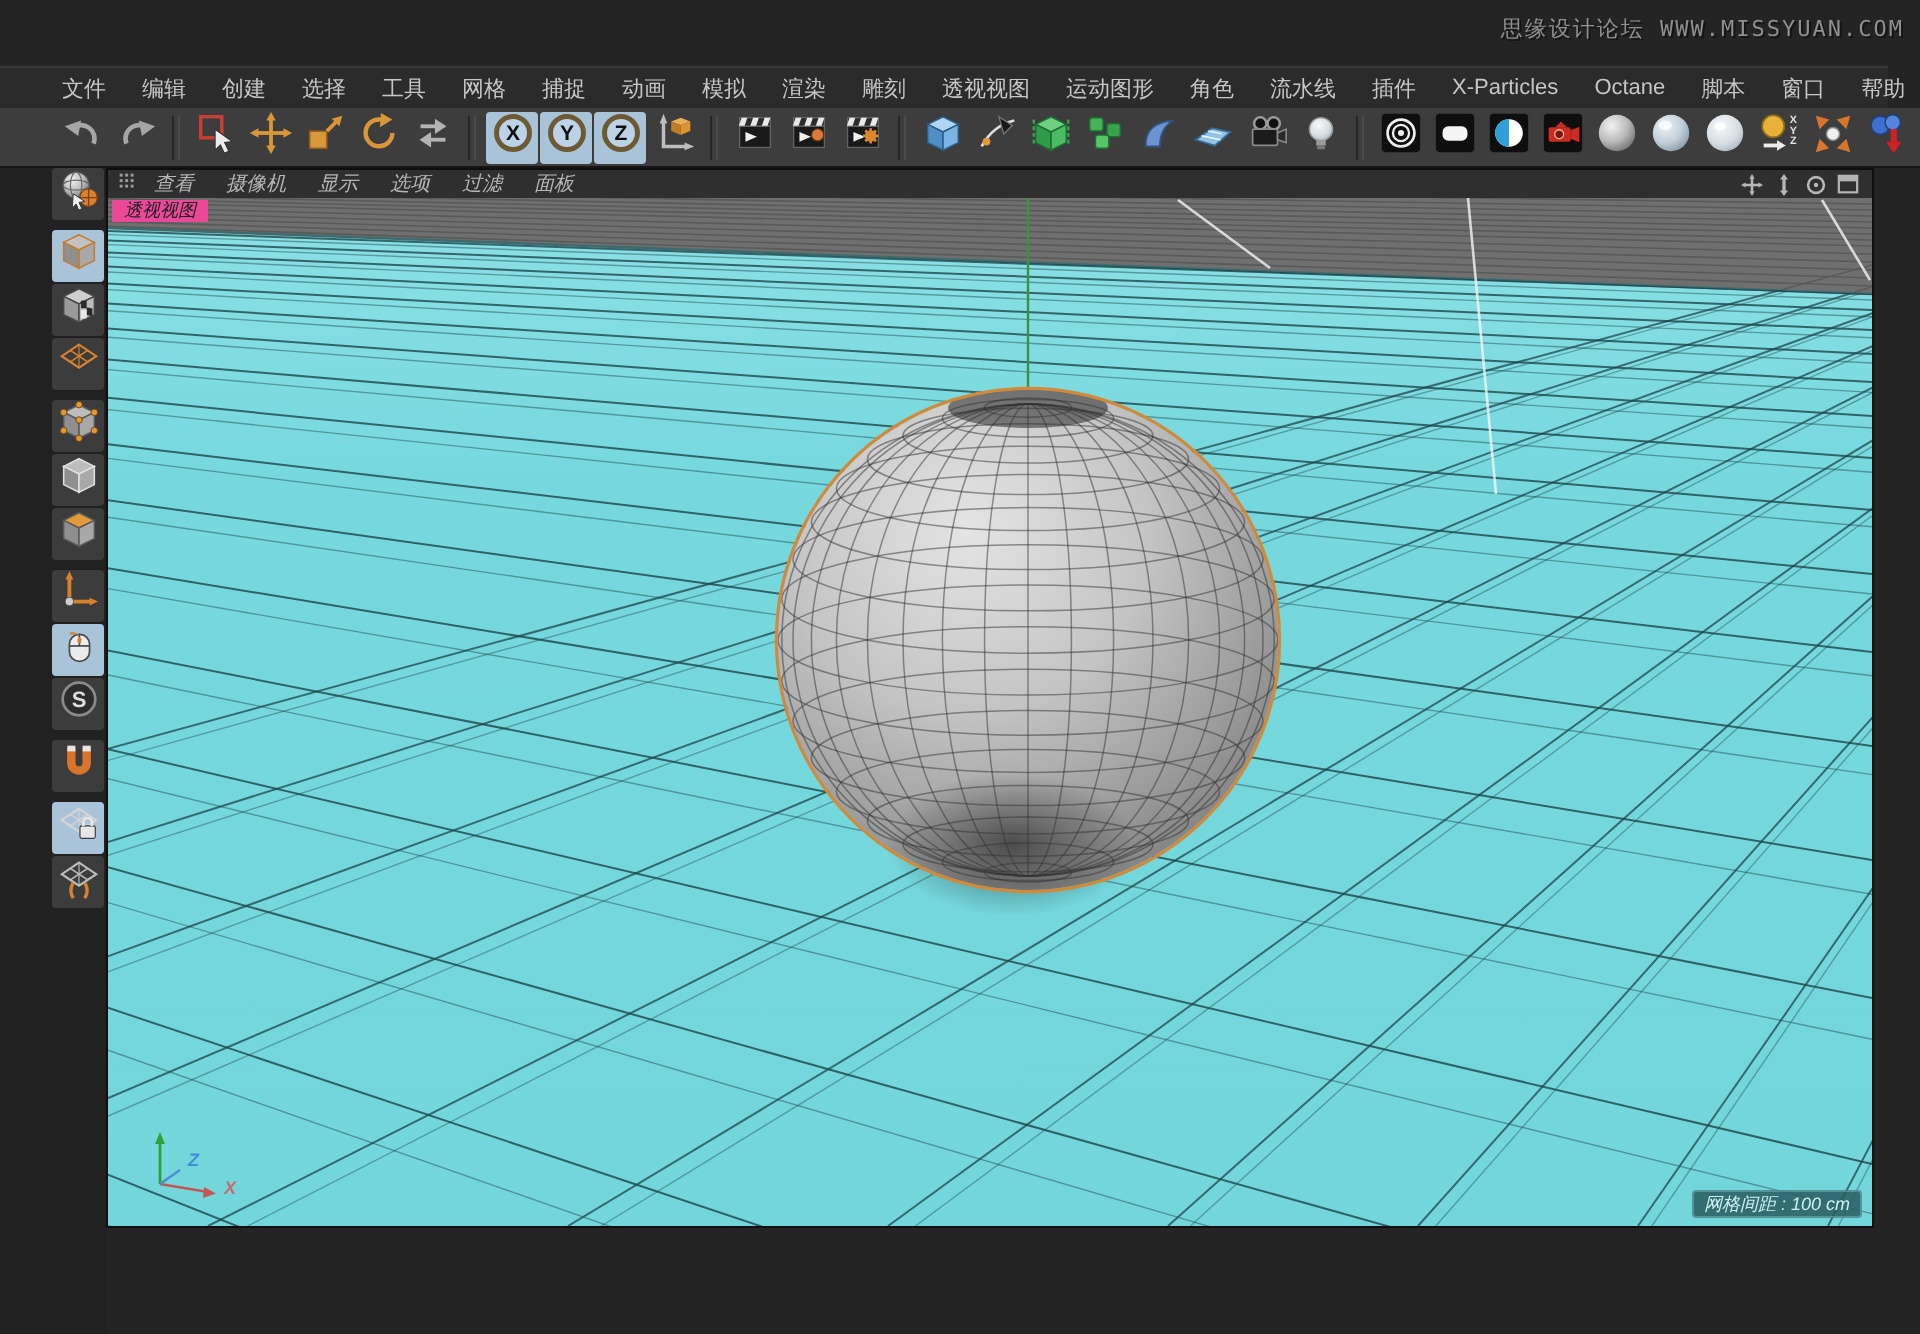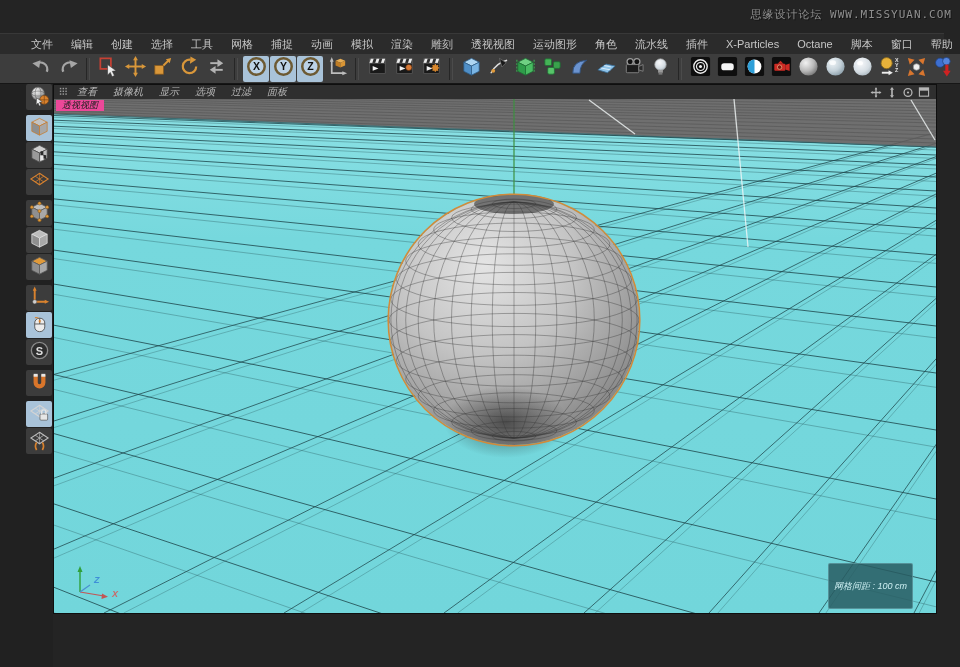--- a/index.html
+++ b/index.html
@@ -32,22 +32,22 @@
   .viewport{position:absolute;left:53px;top:84px;width:884px;height:530px;
        border:1px solid #0f0f0f;background:#2f2f2f;box-sizing:border-box;font-style:italic;}
   .vp-menu{height:14px;background:#2f2f2f;display:flex;align-items:center;
        font-size:10px;color:#b5b5b5;padding:0 4px;}
   .vp-menu .vmi{padding:0 8px;white-space:nowrap;cursor:default;}
   .vp-nav{margin-left:auto;display:flex;gap:3px;padding-right:2px;}
   .vp-nav .nicon{width:13px;height:12px;display:flex;align-items:center;justify-content:center;}
   .vp-scene{position:absolute;top:14px;left:0;right:0;bottom:0;overflow:hidden;background:#6f6f6f;}
   .vp-label{position:absolute;top:1px;left:2px;background:#ec4899;color:#222;
        font-size:9px;line-height:11px;padding:0 6px;}
-  .grid-label{position:absolute;right:23px;bottom:4px;background:rgba(40,92,98,.85);
-       color:#cdeff2;font-size:9px;line-height:12px;padding:16px 5px;border-radius:2px;
+  .grid-label{position:absolute;right:5px;bottom:4px;background:rgba(40,92,98,.85);
+       color:#cdeff2;font-size:9px;line-height:12px;padding:0 5px;border-radius:2px;
        border:1px solid rgba(150,215,220,.35);}
 </style>
 </head>
 <body>
 
 <div id="app">
   <div class="watermark">思缘设计论坛  WWW.MISSYUAN.COM</div>
   <div class="menubar" id="menubar">
       <div class="mi">文件</div>
       <div class="mi">编辑</div>

